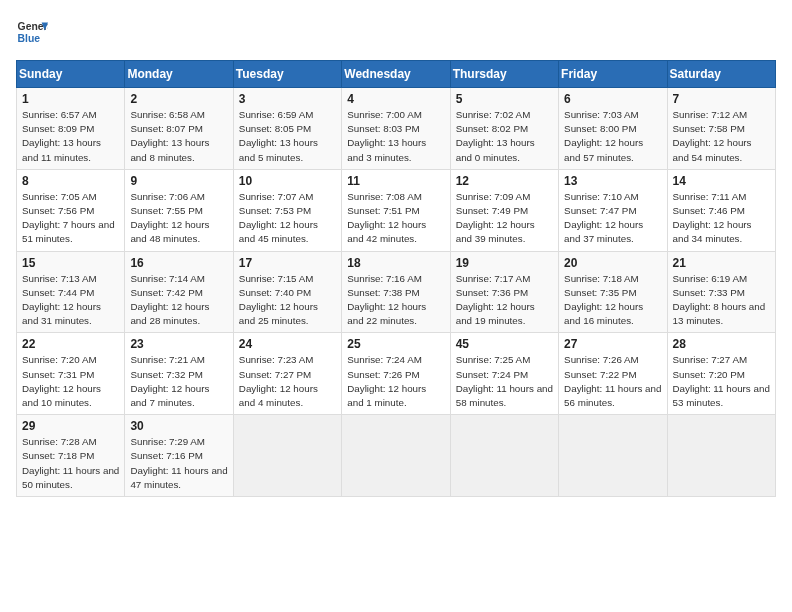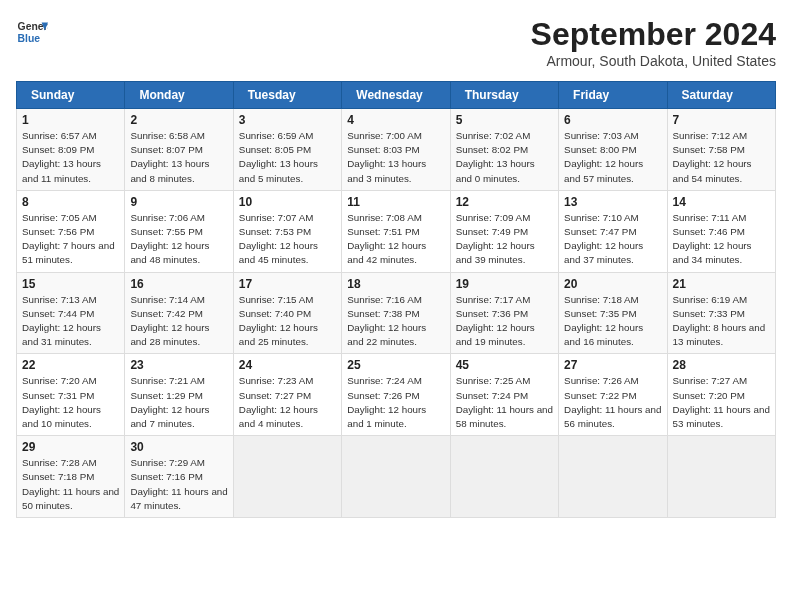--- a/index.html
+++ b/index.html
@@ -40,21 +40,21 @@
     .calendar-table {
       width: 100%;
       border-collapse: collapse;
       font-size: 10.5px;
     }
     .calendar-table thead tr th {
       background: #2a6db5;
       color: #fff;
       font-weight: bold;
       font-size: 12px;
-      padding: 6px 14px;
+      padding: 6px 2px;
       border: 1px solid #1a5a9a;
       text-align: left;
     }
     .calendar-table tbody tr td {
       border: 1px solid #ddd;
       vertical-align: top;
       padding: 4px 5px;
       width: 108px;
       min-height: 80px;
       background: #fff;
@@ -81,24 +81,20 @@
 </head>
 <body>
 
 <div class="header-area">
   <div class="logo">
     <svg class="logo-icon" viewBox="0 0 40 40" width="40" height="40">
       <text x="2" y="18" font-size="13" font-weight="bold" fill="#333" font-family="Arial">General</text>
       <text x="2" y="32" font-size="13" font-weight="bold" fill="#2a6db5" font-family="Arial">Blue</text>
       <polygon points="32,8 40,8 36,18" fill="#2a6db5"></polygon>
     </svg>
-  </div>
-  <div class="title-area">
-    <div class="month-title">September 2024</div>
-    <div class="location">Armour, South Dakota, United States</div>
   </div>
 </div>
 
 <table class="calendar-table">
   <thead>
     <tr>
     <th>Sunday</th>
         <th>Monday</th>
         <th>Tuesday</th>
         <th>Wednesday</th>
@@ -198,21 +194,21 @@
 <span class="day-detail">Sunset: 7:33 PM</span><br>
 <span class="day-detail">Daylight: 8 hours and 13 minutes.</span></td>
       </tr>
       <tr>
         <td><span class="day-num">22</span>
 <span class="day-detail">Sunrise: 7:20 AM</span><br>
 <span class="day-detail">Sunset: 7:31 PM</span><br>
 <span class="day-detail">Daylight: 12 hours and 10 minutes.</span></td>
         <td><span class="day-num">23</span>
 <span class="day-detail">Sunrise: 7:21 AM</span><br>
-<span class="day-detail">Sunset: 1:29 PM</span><br>
+<span class="day-detail">Sunset: 7:32 PM</span><br>
 <span class="day-detail">Daylight: 12 hours and 7 minutes.</span></td>
         <td><span class="day-num">24</span>
 <span class="day-detail">Sunrise: 7:23 AM</span><br>
 <span class="day-detail">Sunset: 7:27 PM</span><br>
 <span class="day-detail">Daylight: 12 hours and 4 minutes.</span></td>
         <td><span class="day-num">25</span>
 <span class="day-detail">Sunrise: 7:24 AM</span><br>
 <span class="day-detail">Sunset: 7:26 PM</span><br>
 <span class="day-detail">Daylight: 12 hours and 1 minute.</span></td>
         <td><span class="day-num">45</span>

